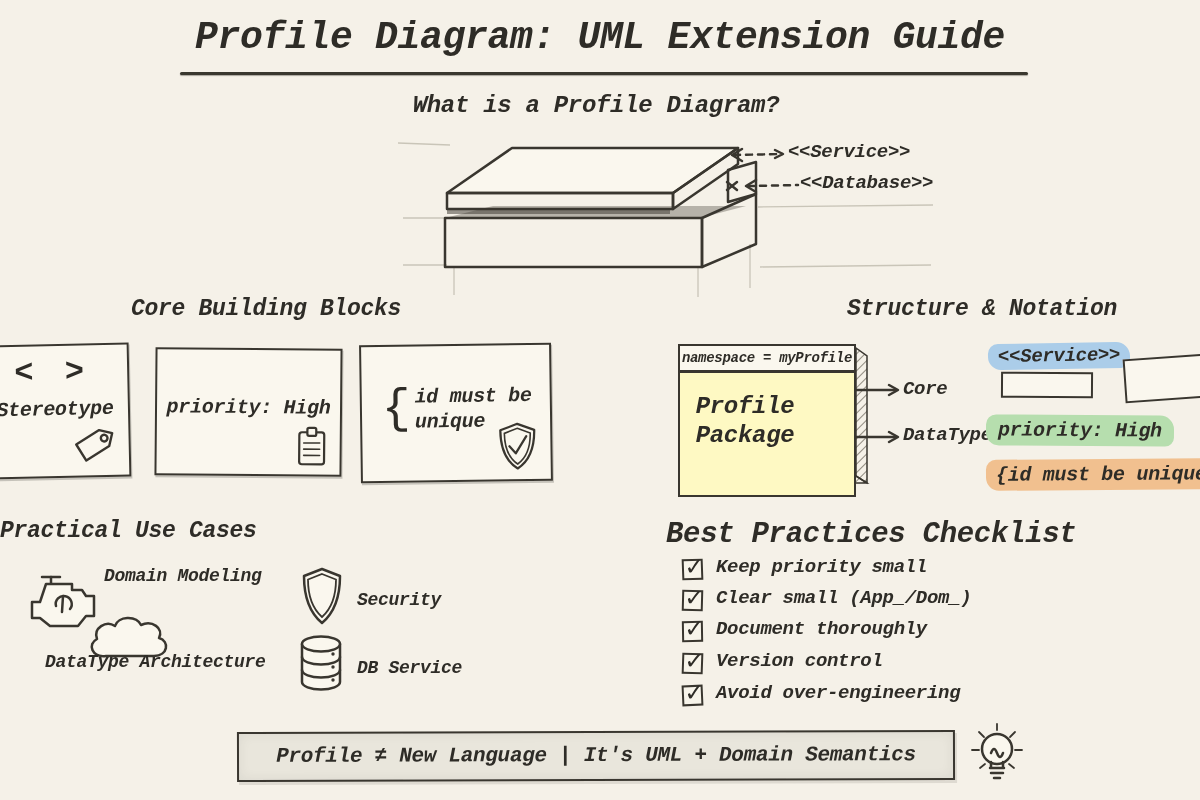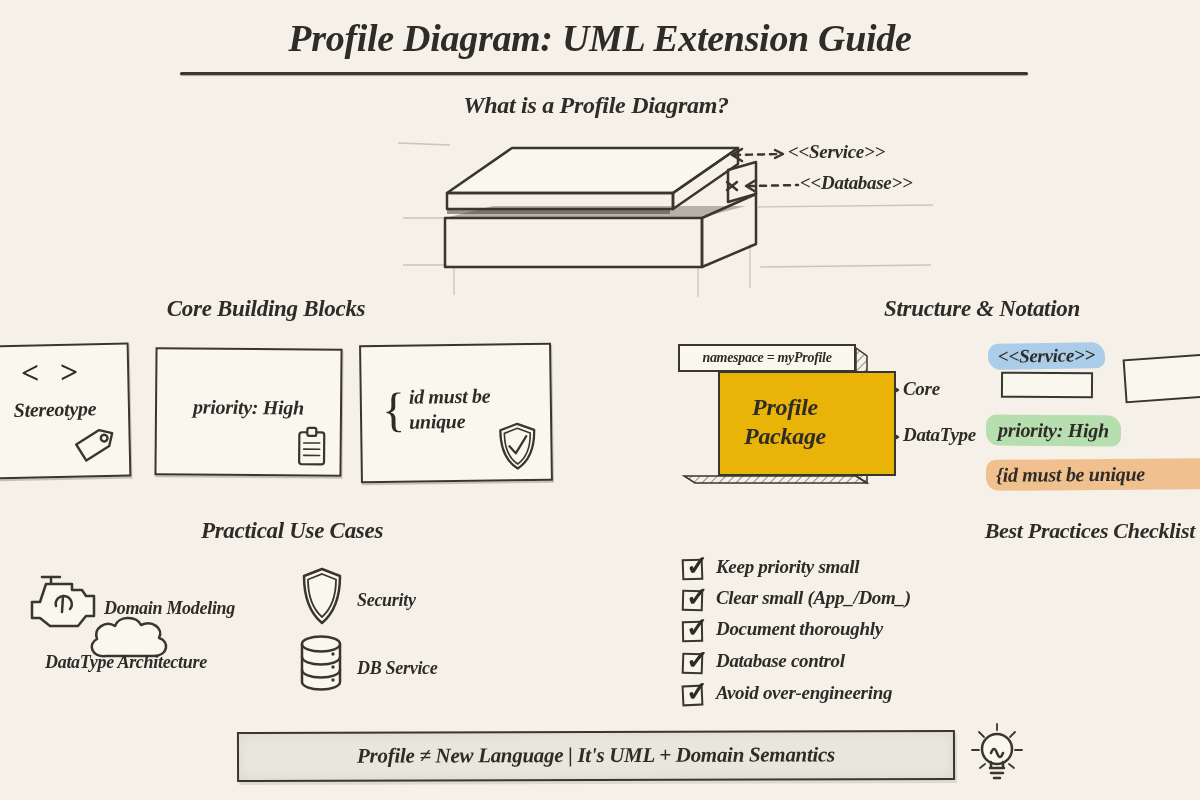--- a/index.html
+++ b/index.html
@@ -1,39 +1,39 @@
 <!DOCTYPE html>
 <html><head>
 <meta charset="utf-8">
 <style>
   * { margin:0; padding:0; box-sizing:border-box; }
   html,body { background:#dcd8cc; }
   .canvas {
     position:relative; width:1200px; height:800px; margin:0 auto;
     background:#f5f1e8; overflow:hidden;
-    font-family:Liberation Serif, serif; color:#2e2c27;
+    font-family:Liberation Mono, monospace; color:#2e2c27;
   }
   .abs { position:absolute; }
   .hand { font-weight:700; font-style:italic; letter-spacing:-0.3px; }
 
   
   .title { left:0; right:0; top:16px; text-align:center; font-size:38px; }
   .title-underline { left:180px; top:72px; width:848px; height:3px; background:#3a382f;
     border-radius:2px; box-shadow:0 1px 1px rgba(60,56,47,.4); }
   .subtitle { left:0; right:8px; top:92px; text-align:center; font-size:24px; }
 
   
   .lbl-service  { left:788px; top:141px; font-size:19px; }
   .lbl-database { left:800px; top:172px; font-size:19px; }
 
   
   .h-core      { left:16px;   top:296px; width:500px; text-align:center; font-size:23px; }
   .h-structure { left:732px; top:296px; width:500px; text-align:center; font-size:23px; }
-  .h-usecases  { left:0px;   top:518px; width:500px; text-align:center; font-size:23px;margin-left:42px; }
-  .h-checklist { left:695px; top:518px; width:500px; text-align:right; font-size:22px; }
+  .h-usecases  { left:0px;   top:518px; width:500px; font-size:23px; }
+  .h-checklist { left:666px; top:518px; width:500px; text-align:left; font-size:29px; }
 
   
   .card { background:#faf7ee; border:2.5px solid #39362f; box-shadow:1px 2px 0 rgba(57,54,47,.25); }
   .card1 { left:-12px; top:344px; width:142px; height:134px; transform:rotate(-1.2deg); }
   .card2 { left:155px; top:348px; width:187px; height:128px; transform:rotate(.5deg); }
   .card3 { left:360px; top:344px; width:192px; height:138px; transform:rotate(-.8deg); }
   .card1 .symbol { position:absolute; left:18px; top:8px; width:90px; text-align:center;
     font-size:32px; font-weight:700; letter-spacing:6px; }
   .card1 .clabel { position:absolute; left:0; right:8px; top:52px; text-align:center; font-size:20px; }
   .card2 .clabel { position:absolute; left:0; right:0; top:46px; text-align:center; font-size:20px; }
@@ -41,39 +41,39 @@
   .card3 .brace { font-size:48px; font-weight:400; font-style:normal; line-height:.9; margin-right:4px; }
   .card3 .body { width:122px; font-size:20px; line-height:1.25; }
   .card-icon { position:absolute; }
   .tag-pos      { right:14px; bottom:8px;  width:44px; height:44px; }
   .clip-pos     { right:12px; bottom:6px;  width:32px; height:44px; }
   .shieldck-pos { right:10px; bottom:8px;  width:46px; height:50px; }
 
   
   .pkg-tab { left:678px; top:344px; width:178px; height:28px; background:#faf7ee;
     border:2.5px solid #39362f; text-align:center; font-size:14px; line-height:24px; }
-  .pkg-body { left:678px; top:371px; width:178px; height:105px; background:#eab308;
-    border:2.5px solid #39362f; border-top-width:2px;margin-left:40px; }
+  .pkg-body { left:678px; top:371px; width:178px; height:126px; background:#fef9c3;
+    border:2.5px solid #39362f; border-top-width:2px; }
   .pkg-name { position:absolute; left:0; right:44px; top:20px; text-align:center;
     font-size:24px; line-height:1.2; }
   .lbl-class    { left:903px; top:378px; font-size:19px; }
   .lbl-datatype { left:903px; top:424px; font-size:19px; }
 
   .chip { padding:2px 10px; border-radius:10px 14px 9px 13px; font-size:19px; white-space:nowrap; }
   .chip-service  { left:988px; top:343px; transform:rotate(-1deg); }
   .chip-priority { left:986px; top:415px; font-size:20px; padding:4px 12px; transform:rotate(.4deg); }
   .chip-id       { left:986px; top:459px; font-size:20px; padding:4px 10px; width:240px; transform:rotate(-.4deg); }
   .rect-empty { background:#faf7ee; border:2.5px solid #39362f; }
   .rect1 { left:1001px; top:372px; width:92px; height:26px; transform:rotate(.4deg); }
   .rect2 { left:1124px; top:356px; width:96px; height:44px; transform:rotate(-4deg); }
 
   
   .uc-label { font-size:18px; white-space:nowrap; }
   .uc1-icon { left:26px;  top:570px; width:76px; height:64px; }
-  .uc1-lbl  { left:104px; top:598px; }
+  .uc1-lbl  { left:104px; top:566px; }
   .uc2-icon { left:299px; top:566px; width:46px; height:62px; }
   .uc2-lbl  { left:357px; top:590px; }
   .uc3-icon { left:84px;  top:612px; width:92px; height:52px; }
   .uc3-lbl  { left:45px;  top:652px; }
   .uc4-icon { left:296px; top:634px; width:50px; height:60px; }
   .uc4-lbl  { left:357px; top:658px; }
 
   
   .chk-row { position:absolute; left:682px; }
   .chk-box { position:absolute; left:0; top:3px; width:21px; height:21px;
@@ -282,21 +282,21 @@
   <div class="chk-row r2">
     <div class="chk-box">
         <span class="chk-mark">✓</span>
       </div>
     <div class="chk-lbl hand">Document thoroughly</div>
   </div>
   <div class="chk-row r3">
     <div class="chk-box">
         <span class="chk-mark">✓</span>
       </div>
-    <div class="chk-lbl hand">Database control</div>
+    <div class="chk-lbl hand">Version control</div>
   </div>
   <div class="chk-row r4">
     <div class="chk-box">
         <span class="chk-mark">✓</span>
       </div>
     <div class="chk-lbl hand">Avoid over-engineering</div>
   </div>
 
   <div class="abs banner">
     <span class="banner-text hand">Profile ≠ New Language | It's UML + Domain Semantics</span>

